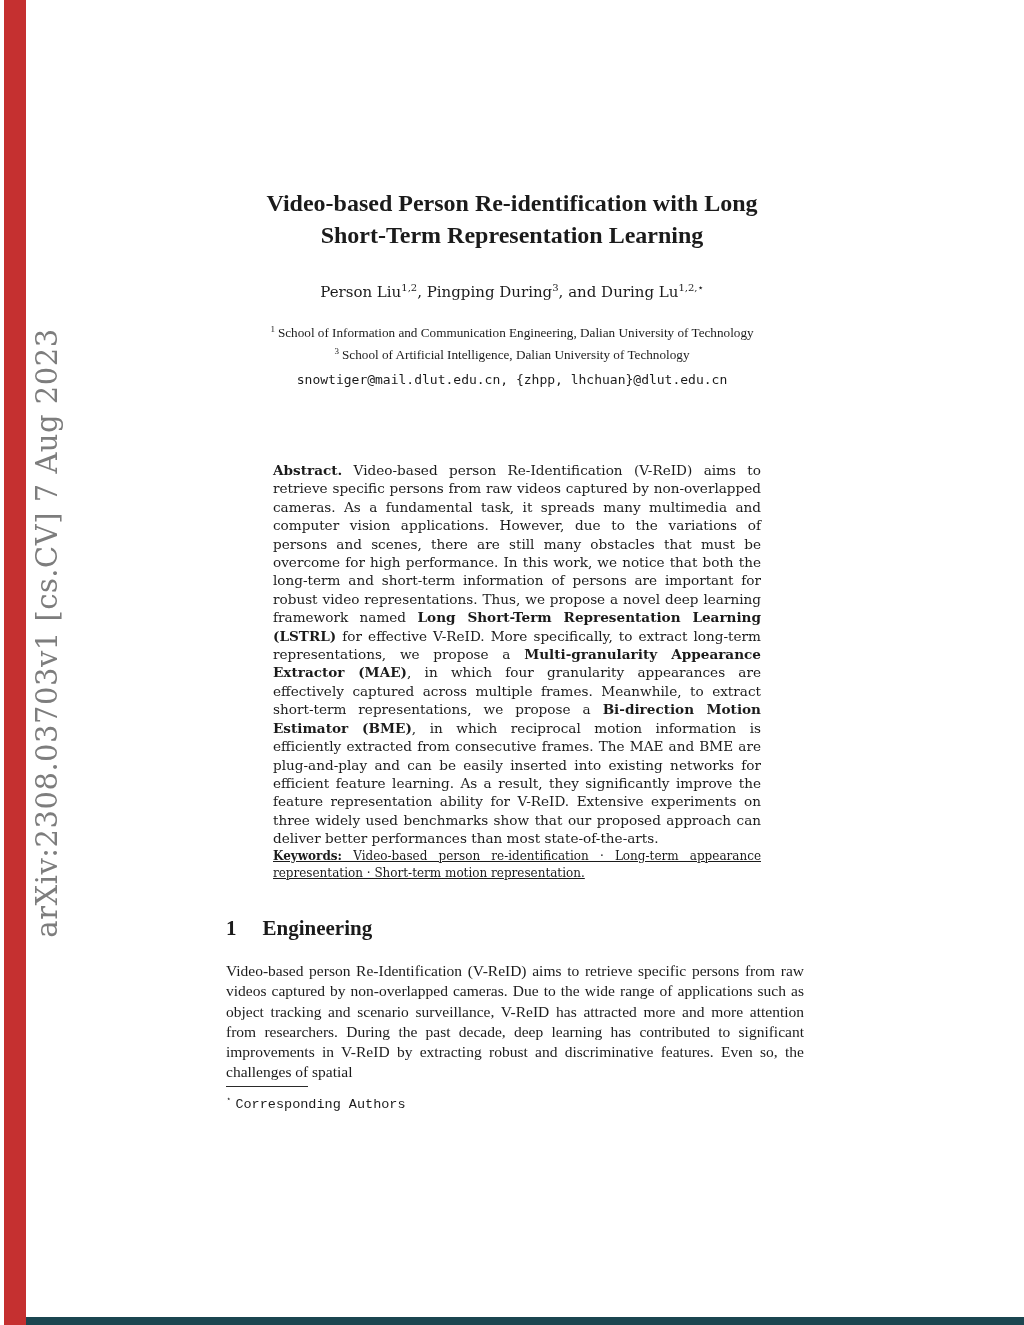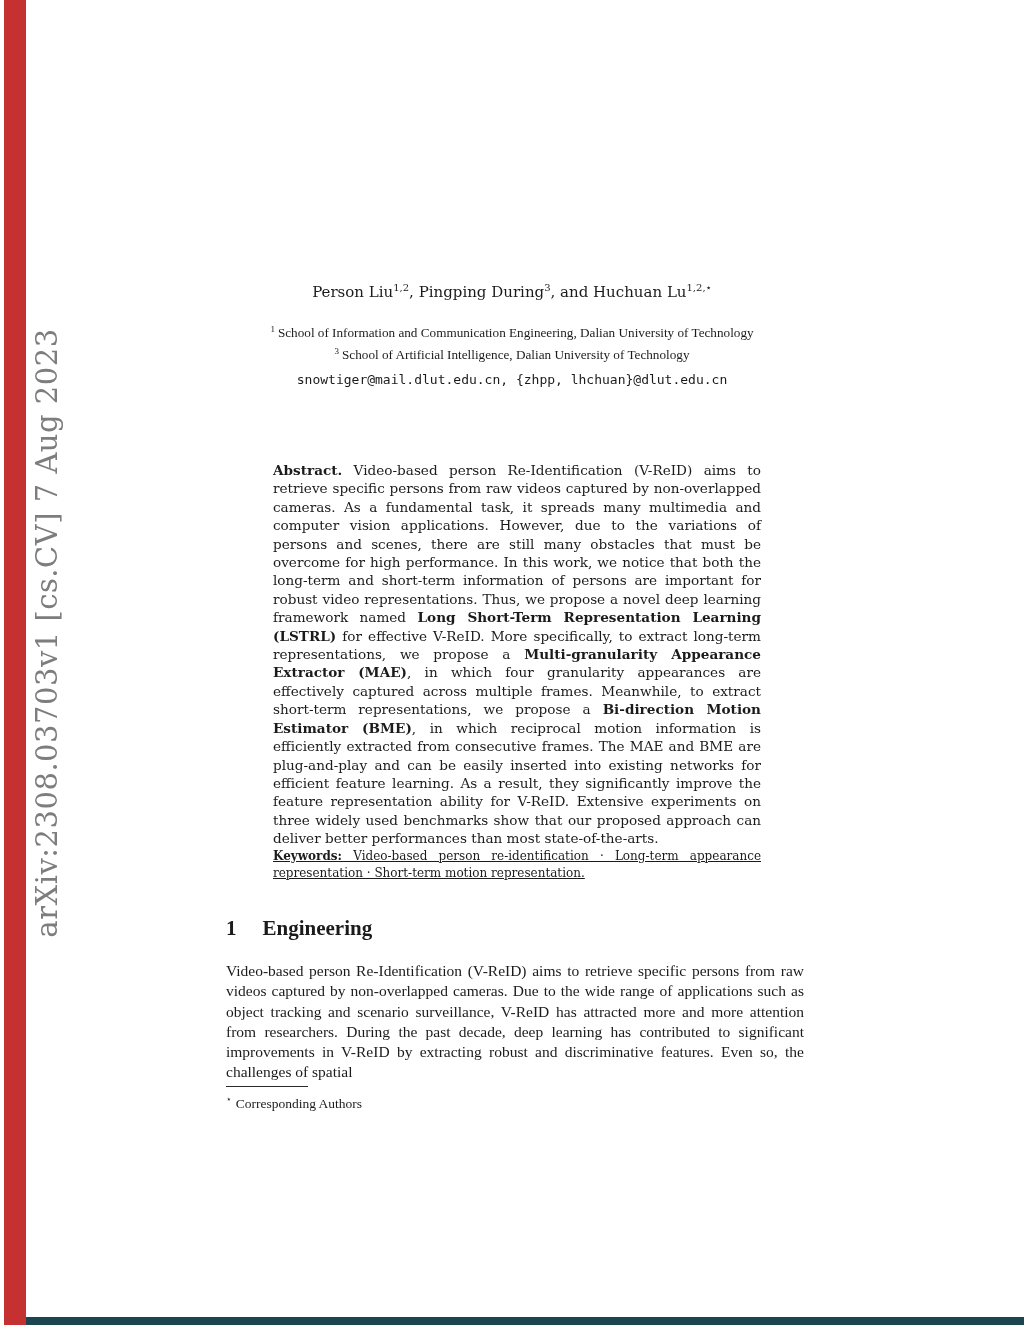--- a/index.html
+++ b/index.html
@@ -94,40 +94,45 @@
     position: absolute;
     top: 961px; left: 226px; width: 578px;
     font-size: 15.5px;
     line-height: 20.3px;
     text-align: justify;
   }
   .footnote {
     position: absolute;
     top: 1086px; left: 226px; width: 578px;
     font-size: 13.5px;
+    font-family: Liberation Mono, monospace;
   }
   .footnote-rule {
     width: 82px; height: 0;
     border-top: 1px solid #2a2a2a;
     margin-bottom: 7px;
   }
   .footnote sup { font-size: 9px; margin-right: 4px; }
 </style>
 </head>
 <body>
 
 <div class="page">
 
   <div class="left-edge-bar" style="background: rgb(197, 48, 48);"></div>
   <div class="bottom-edge-bar" style="background: rgb(27, 70, 80);"></div>
 
   <div class="arxiv-watermark" style="color: rgb(125, 125, 125);">arXiv:2308.03703v1 [cs.CV] 7 Aug 2023</div>
 
+  <div class="paper-title">
+    <div>Video-based Person Re-identification with Long</div>
+    <div>Short-Term Representation Learning</div>
+  </div>
 
-  <div class="authors"><span>Person Liu</span><sup>1,2</sup><span>, Pingping During</span><sup>3</sup><span>, and Huchuan Lu</span><sup>1,2,⋆</sup></div>
+  <div class="authors"><span>Person Liu</span><sup>1,2</sup><span>, Pingping During</span><sup>3</sup><span>, and During Lu</span><sup>1,2,⋆</sup></div>
 
   <div class="affiliations">
     <div class="aff-line"><sup>1</sup><span>School of Information and Communication Engineering, Dalian University of Technology</span></div>
     <div class="aff-line"><sup>3</sup><span>School of Artificial Intelligence, Dalian University of Technology</span></div>
   </div>
 
   <div class="email-line">snowtiger@mail.dlut.edu.cn, {zhpp, lhchuan}@dlut.edu.cn</div>
 
   <div class="abstract"><span class="bold">Abstract.</span><span> Video-based person Re-Identification (V-ReID) aims to retrieve specific persons from raw videos captured by non-overlapped cameras. As a fundamental task, it spreads many multimedia and computer vision applications. However, due to the variations of persons and scenes, there are still many obstacles that must be overcome for high performance. In this work, we notice that both the long-term and short-term information of persons are important for robust video representations. Thus, we propose a novel deep learning framework named </span><span class="bold">Long Short-Term Representation Learning (LSTRL)</span><span> for effective V-ReID. More specifically, to extract long-term representations, we propose a </span><span class="bold">Multi-granularity Appearance Extractor (MAE)</span><span>, in which four granularity appearances are effectively captured across multiple frames. Meanwhile, to extract short-term representations, we propose a </span><span class="bold">Bi-direction Motion Estimator (BME)</span><span>, in which reciprocal motion information is efficiently extracted from consecutive frames. The MAE and BME are plug-and-play and can be easily inserted into existing networks for efficient feature learning. As a result, they significantly improve the feature representation ability for V-ReID. Extensive experiments on three widely used benchmarks show that our proposed approach can deliver better performances than most state-of-the-arts.</span></div>
 

